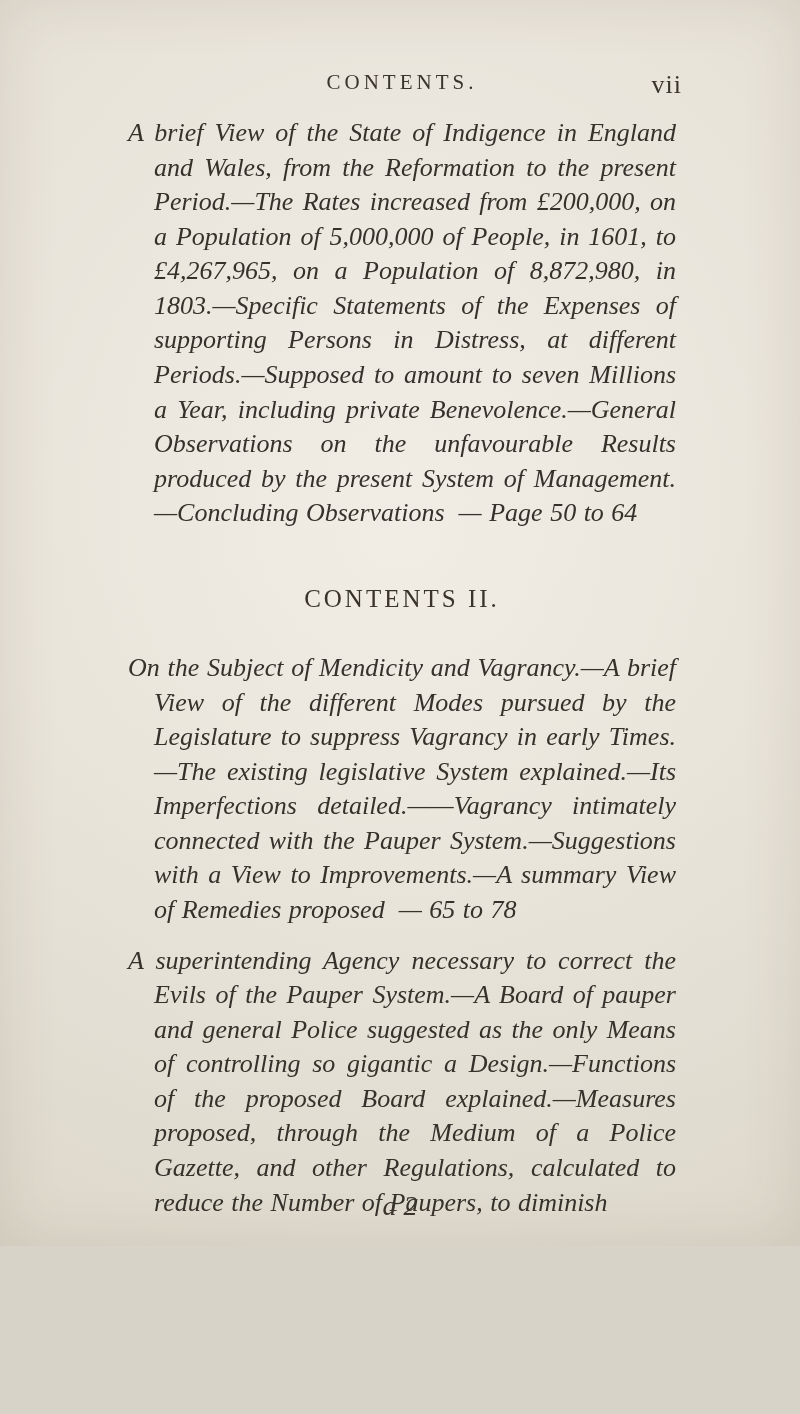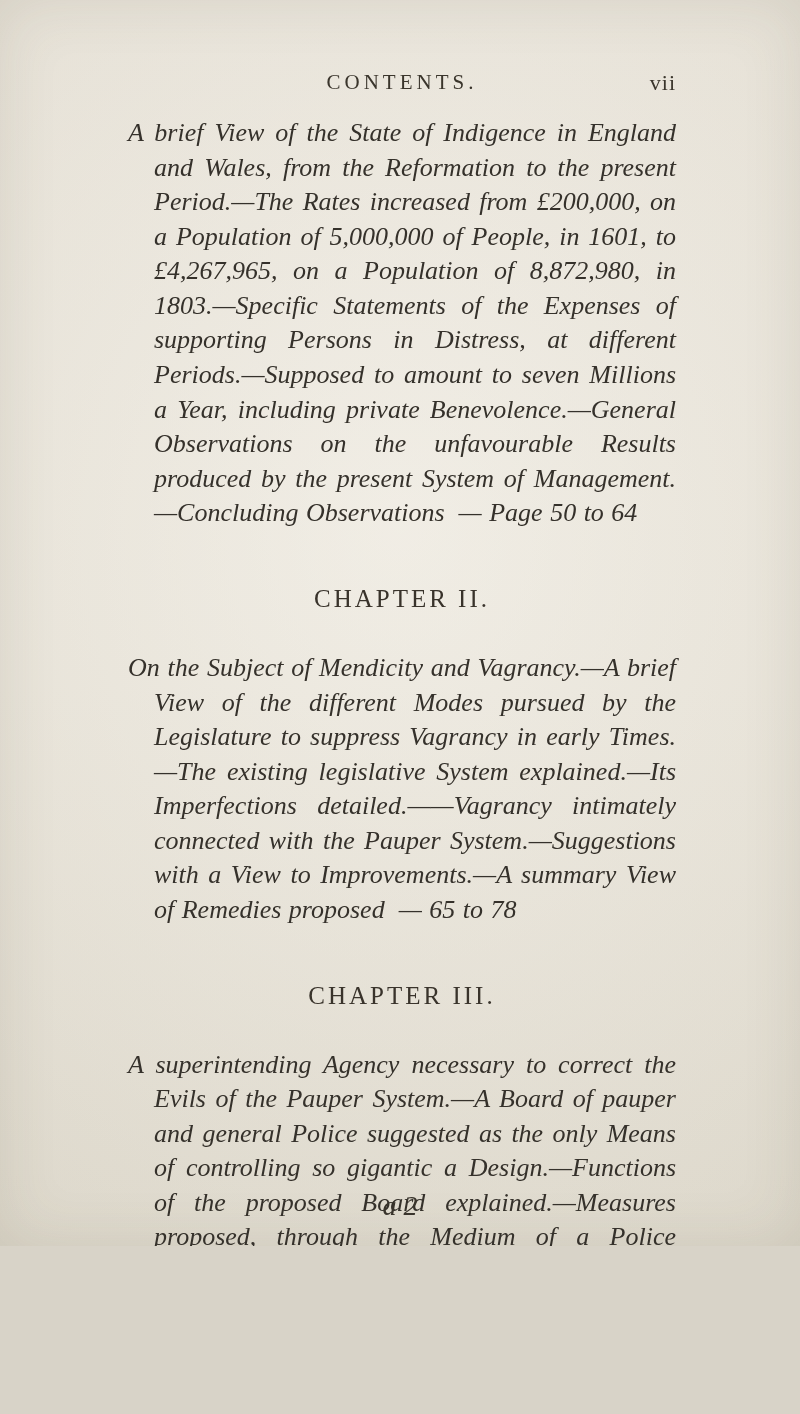--- a/index.html
+++ b/index.html
@@ -27,23 +27,23 @@
     height: 30px;
     text-align: center;
   }
   .head-title {
     font-size: 21px;
     letter-spacing: 4px;
     color: #3a352c;
   }
   .folio {
     position: absolute;
-    right: 16px;
+    right: 10px;
     top: 0;
-    font-size: 22px;
+    font-size: 26px;
     letter-spacing: 1px;
     color: #3a352c;
   }
   .chapter-heading {
     margin: 54px 0 38px 0;
     text-align: center;
     font-size: 25px;
     font-weight: normal;
     letter-spacing: 3px;
     color: #39332b;
@@ -81,24 +81,23 @@
   <div class="running-head">
     <span class="head-title">CONTENTS.</span>
     <span class="folio">vii</span>
   </div>
 
   <section class="chapter">
     <p class="chapter-body"><span>A brief View of the State of Indigence in England and Wales, from the Reformation to the present Period.—The Rates increased from £200,000, on a Population of 5,000,000 of People, in 1601, to £4,267,965, on a Population of 8,872,980, in 1803.—Specific Statements of the Expenses of supporting Persons in Distress, at different Periods.—Supposed to amount to seven Millions a Year, including private Benevolence.—General Observations on the unfavourable Results produced by the present System of Management.—Concluding Observations</span><span class="page-ref">— Page 50 to 64</span></p>
   </section>
 
   <section class="chapter">
-    <h2 class="chapter-heading">CHAPTER II.</h2>
+    <h2 class="chapter-heading">CONTENTS II.</h2>
     <p class="chapter-body"><span>On the Subject of Mendicity and Vagrancy.—A brief View of the different Modes pursued by the Legislature to suppress Vagrancy in early Times.—The existing legislative System explained.—Its Imperfections detailed.——Vagrancy intimately connected with the Pauper System.—Suggestions with a View to Improvements.—A summary View of Remedies proposed</span><span class="page-ref">— 65 to 78</span></p>
   </section>
 
   <section class="chapter">
-    <h2 class="chapter-heading">CHAPTER III.</h2>
     <p class="chapter-body"><span>A superintending Agency necessary to correct the Evils of the Pauper System.—A Board of pauper and general Police suggested as the only Means of controlling so gigantic a Design.—Functions of the proposed Board explained.—Measures proposed, through the Medium of a Police Gazette, and other Regulations, calculated to reduce the Number of Paupers, to diminish</span><span class="page-ref"></span></p>
   </section>
 
   <div class="signature">a 2</div>
 
 </div>
 
 </body></html>

